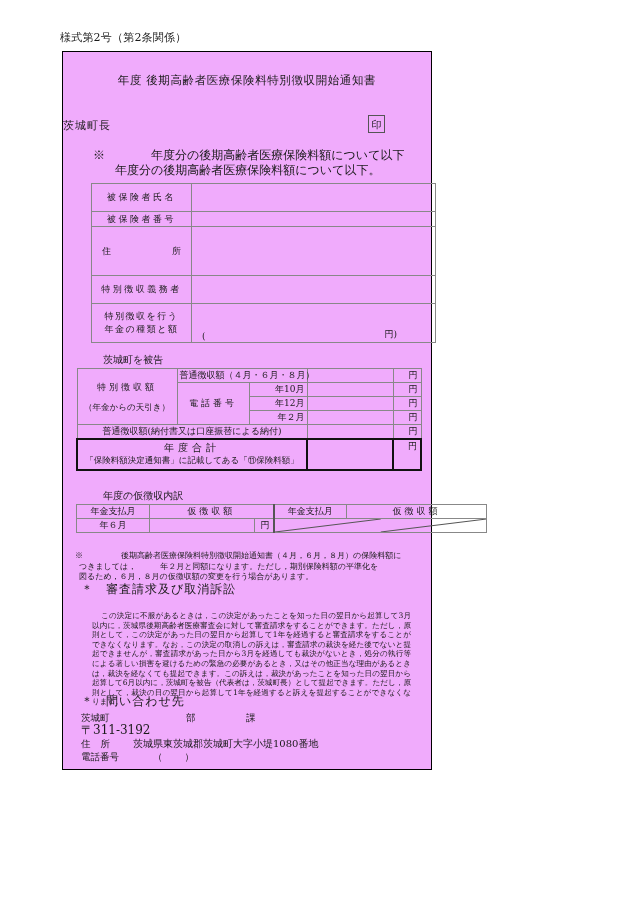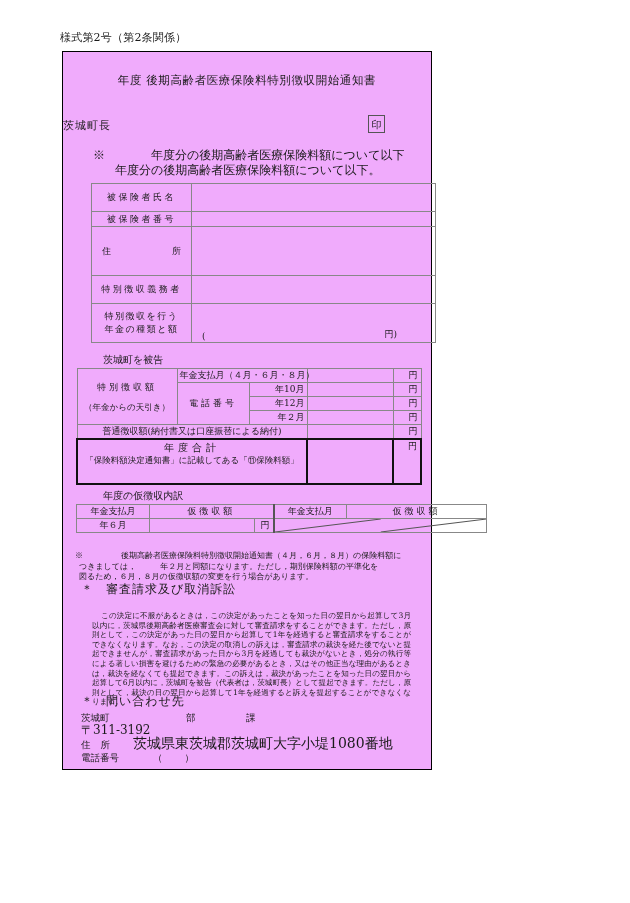--- a/index.html
+++ b/index.html
@@ -113,21 +113,21 @@
   }
 
   
   #tbl-breakdown { left: 13px; top: 316px; width: 344px; }
   #tbl-breakdown td { height: 12px; }
   .ctr { text-align: center; white-space: nowrap; }
   .rgt { text-align: right; white-space: nowrap; }
   .total-cell {
     text-align: center;
     line-height: 12px;
-    padding: 1px 0 16px !important;
+    padding: 1px 0 2px !important;
     margin-top: 48px;
   }
   .total-main { letter-spacing: 4px; font-size: 10px; }
   .total-sub { font-size: 8.5px; letter-spacing: 0px; }
   .bold-box { border: 2px solid #111 !important; }
 
   
   #tbl-prov { left: 13px; top: 452px; width: 410px; }
   #tbl-prov td { height: 13px; }
   .diag {
@@ -248,21 +248,21 @@
           <col style="width:58px">
           <col style="width:86px">
           <col style="width:28px">
       </colgroup>
       <tbody>
         <tr>
           <td rowspan="4" class="lbl-sp" style="letter-spacing:3px; line-height:20px">
             <span>特別徴収額</span><br>
             <span style="font-size:8.5px; letter-spacing:0px">（年金からの天引き）</span>
           </td>
-          <td colspan="2" class="ctr">年金支払月（４月・６月・８月）</td>
+          <td colspan="2" class="ctr">普通徴収額（４月・６月・８月）</td>
           <td></td>
           <td class="yen-cell">円</td>
         </tr>
         <tr>
           <td rowspan="3" class="ctr" style="letter-spacing:3px">電話番号</td>
           <td class="rgt">年10月</td>
           <td></td>
           <td class="yen-cell">円</td>
         </tr>
         <tr>
@@ -340,21 +340,21 @@
     <div class="blk-heading" style="top:641px">
       <span class="ast">＊</span><span>問い合わせ先</span>
     </div>
 
     <div class="contact">
       <div class="line">
         <span class="c-town">茨城町</span><span class="c-bu">部</span><span class="c-ka">課</span>
       </div>
       <div class="line" style="font-size:12px">〒311-3192</div>
       <div class="line">
-        <span class="c-lbl-sp">住所</span><span style="font-size:14px">茨城県東茨城郡茨城町大字小堤1080番地</span>
+        <span class="c-lbl-sp">住所</span><span style="font-size:10px">茨城県東茨城郡茨城町大字小堤1080番地</span>
       </div>
       <div class="line">
         <span>電話番号</span><span class="c-paren">（</span><span style="margin-left:22px">）</span>
       </div>
     </div>
 
   </div>
 </div>
 
 </body></html>

